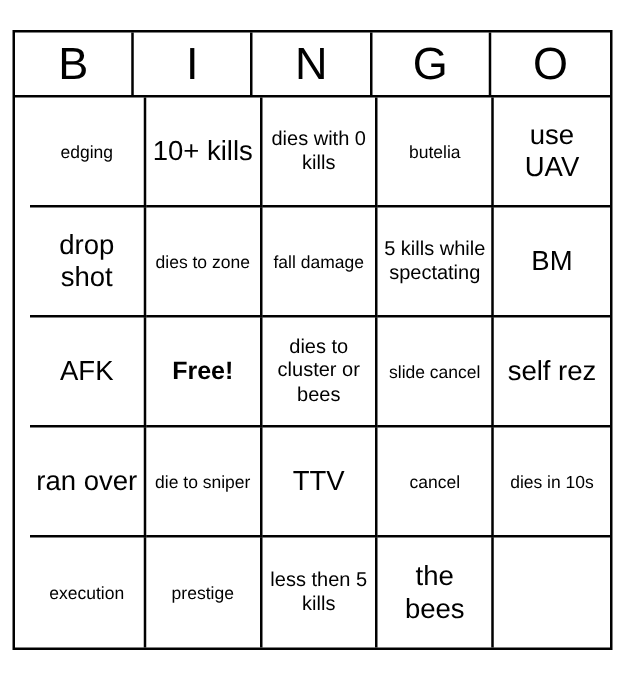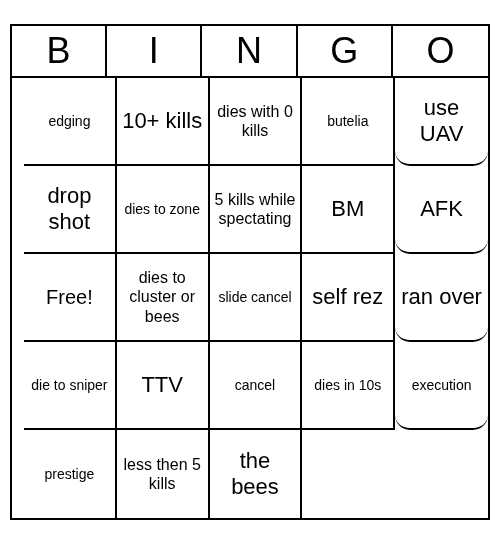--- a/index.html
+++ b/index.html
@@ -44,35 +44,34 @@
       display: flex;
       align-items: center;
       justify-content: center;
       text-align: center;
       padding: 4px;
       font-size: 14px;
       line-height: 1.2;
     }
     .bingo-cell:nth-child(5n) {
       border-right: none;
-      border-radius: 15px;
     }
     .bingo-cell:nth-child(n+21) {
       border-bottom: none;
     }
     .bingo-cell.large-text {
       font-size: 22px;
       font-weight: normal;
     }
     .bingo-cell.small-text {
       font-size: 16px;
     }
     .bingo-cell.free-cell {
       font-size: 20px;
-      font-weight: normal;
+      font-weight: bold;
     }
   </style>
 </head>
 <body>
 
 <div class="bingo-card">
   <div class="bingo-header">
   <div class="bingo-header-cell">B</div>
       <div class="bingo-header-cell">I</div>
       <div class="bingo-header-cell">N</div>
@@ -80,20 +79,21 @@
       <div class="bingo-header-cell">O</div>
     </div>
   <div class="bingo-grid">
   <div class="bingo-cell">edging</div>
       <div class="bingo-cell large-text">10+ kills</div>
       <div class="bingo-cell small-text">dies with 0 kills</div>
       <div class="bingo-cell">butelia</div>
       <div class="bingo-cell large-text">use UAV</div>
       <div class="bingo-cell large-text">drop shot</div>
       <div class="bingo-cell">dies to zone</div>
+      <div class="bingo-cell">fall damage</div>
       <div class="bingo-cell small-text">5 kills while spectating</div>
       <div class="bingo-cell large-text">BM</div>
       <div class="bingo-cell large-text">AFK</div>
       <div class="bingo-cell free-cell">Free!</div>
       <div class="bingo-cell small-text">dies to cluster or bees</div>
       <div class="bingo-cell">slide cancel</div>
       <div class="bingo-cell large-text">self rez</div>
       <div class="bingo-cell large-text">ran over</div>
       <div class="bingo-cell">die to sniper</div>
       <div class="bingo-cell large-text">TTV</div>

